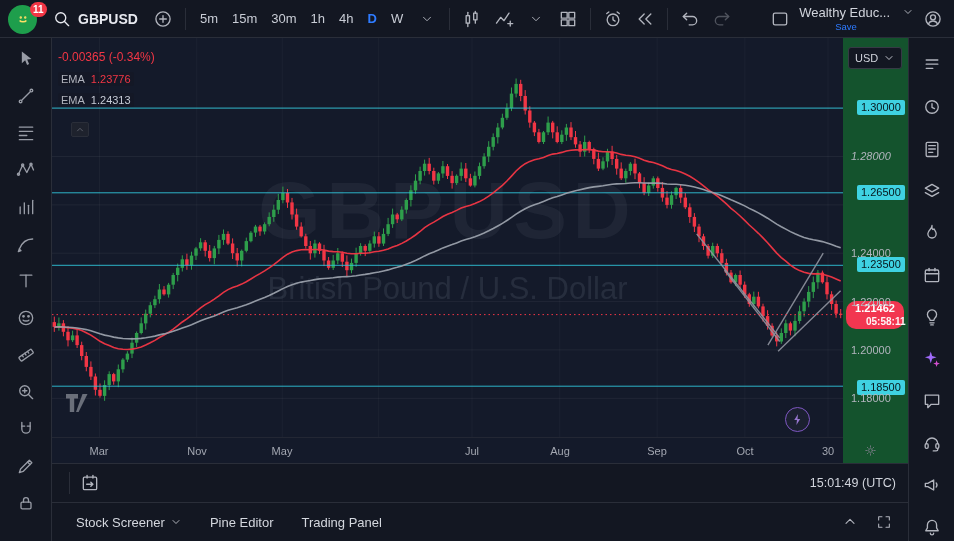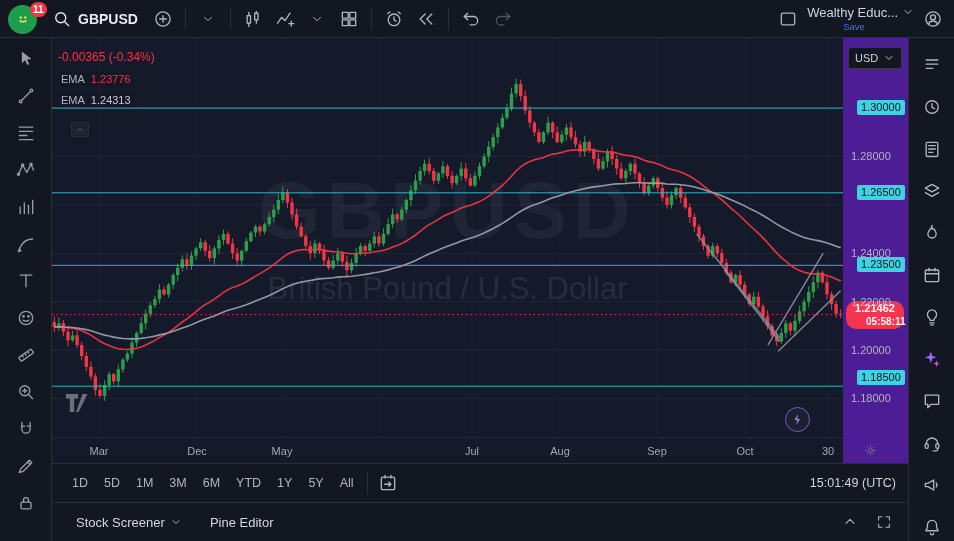--- a/index.html
+++ b/index.html
@@ -28,21 +28,21 @@
     font-weight:bold; font-size:14px; }
   .icon-btn { width:30px; height:30px; border-radius:4px; }
   .sep { width:1px; height:22px; background:#2a2e39; margin:0 5px; flex:0 0 auto; }
   .tf-row { display:flex; align-items:center; }
   .tf-btn { padding:0 7px; height:26px; font-size:13px; color:#c9cdd6; border-radius:4px; }
   .tf-btn.active { color:#2e7bff; font-weight:bold; }
   .chev-sm svg { width:14px; height:14px; }
   .dim { opacity:0.38; }
   .top-right { margin-left:auto; display:flex; align-items:center; gap:2px; }
   .layout-wrap { display:flex; flex-direction:column; align-items:flex-start; line-height:13px; padding:0 2px;}
-  .layout-title { display:flex; align-items:center; gap:4px; font-size:13px; color:#d1d4dc; }
+  .layout-title { display:flex; align-items:center; gap:12px; font-size:13px; color:#d1d4dc; }
   .save-lbl { font-size:9.5px; color:#2e7bff; padding-left:36px; margin-top:0px; cursor:pointer; }
 
   
   .leftbar { position:absolute; left:0; top:38px; bottom:0; width:52px; background:#131722;
     border-right:1px solid #2a2e39; display:flex; flex-direction:column; align-items:center;
     padding-top:6px; gap:7px; z-index:15; }
   .tool-btn { width:30px; height:30px; border-radius:4px; color:#989ca6; }
 
   
   .rightbar { position:absolute; right:0; top:38px; bottom:0; width:46px; background:#131722;
@@ -61,21 +61,21 @@
   .legend .lrow { font-size:11px; color:#b2b5be; margin-bottom:7px; display:flex; gap:6px; align-items:center;
     background:rgba(19,23,34,0.45); width:fit-content; padding:1px 3px; border-radius:2px;}
   .pane-collapse { position:absolute; left:19px; top:84px; width:18px; height:15px; background:#1e222d;
     border:1px solid #2a2e39; border-radius:2px; color:#787b86; z-index:5; }
   .pane-collapse svg { width:10px; height:10px; }
   .lightning-btn { position:absolute; left:733px; top:369px; width:25px; height:25px; border-radius:50%;
     background:#1b2030; border:1.5px solid #7e57c2; z-index:5; }
   .lightning-btn svg { width:13px; height:13px; stroke:none; }
 
   
-  .paxis { position:absolute; left:843px; top:38px; width:65px; height:425px; background:#4c1d95;
+  .paxis { position:absolute; left:843px; top:38px; width:65px; height:425px; background:#14532d;
     font-size:11px; z-index:10; cursor:ns-resize; }
   .usd { position:absolute; top:9px; left:5px; width:54px; height:22px; border:1px solid #363a45;
     border-radius:3px; display:flex; align-items:center; justify-content:space-between; padding:0 6px;
     color:#d1d4dc; background:#131722; cursor:pointer; }
   .usd svg { width:12px; height:12px; stroke:currentColor; fill:none; stroke-width:1.8; }
   .plab { position:absolute; left:8px; color:#b2b5be; line-height:16px; }
   .plevel { position:absolute; left:4px; background:#3fd2e2; color:#07171b; padding:0 4px;
     border-radius:2px; line-height:15px;margin-left:10px; }
   .plast { position:absolute; left:3px; width:58px; background:#f23650; color:#fff; text-align:center;
     border-radius:10px; padding:1px 0; line-height:13px; font-size:11px;font-weight:bold; }
@@ -133,20 +133,29 @@
       <svg viewBox="0 0 24 24">
           <circle cx="12" cy="12" r="8.5"></circle>
           <line x1="12" y1="8" x2="12" y2="16"></line>
           <line x1="8" y1="12" x2="16" y2="12"></line>
         </svg>
     </span>
   </button>
 
   <div class="sep"></div>
 
+  <div class="tf-row" id="tf-row">
+      <button class="tf-btn">5m</button>
+      <button class="tf-btn">15m</button>
+      <button class="tf-btn">30m</button>
+      <button class="tf-btn">1h</button>
+      <button class="tf-btn">4h</button>
+      <button class="tf-btn active">D</button>
+      <button class="tf-btn">W</button>
+    </div>
   <button class="icon-btn chev-sm">
     <span class="ic">
       <svg viewBox="0 0 24 24">
           <path d="M6 9l6 6 6-6"></path>
         </svg>
     </span>
   </button>
 
   <div class="sep"></div>
 
@@ -915,54 +924,43 @@
   </div>
   <button class="axis-gear">
     <span class="ic" style="display:flex">
       <svg viewBox="0 0 24 24">
           <circle cx="12" cy="12" r="3"></circle>
           <path d="M12 4.5v2.2M12 17.3v2.2M4.5 12h2.2M17.3 12h2.2M6.8 6.8l1.6 1.6M15.6 15.6l1.6 1.6M17.2 6.8l-1.6 1.6M8.4 15.6l-1.6 1.6"></path>
         </svg>
     </span>
   </button>
 <div class="plevel" style="top: 62px;">1.30000</div>
-    <div class="plab" style="top: 110px;">1.28000</div>
+    <div class="plab" style="top: 110px; font-style: italic;">1.28000</div>
     <div class="plevel" style="top: 147px;">1.26500</div>
     <div class="plab" style="top: 207px; text-align: right;">1.24000</div>
     <div class="plevel" style="top: 219px;">1.23500</div>
     <div class="plab" style="top: 256px;">1.22000</div>
     <div class="plab" style="top: 304px;">1.20000</div>
-    <div class="plevel" style="top: 332px;">1.18500</div>
+    <div class="plevel" style="top: 342px;">1.18500</div>
     <div class="plab" style="top: 352px;">1.18000</div>
   </div>
 
 <div class="taxis" id="time-axis">
     <span class="tlab" style="left: 47px;">Mar</span>
-    <span class="tlab" style="left: 145px;">Dec</span>
+    <span class="tlab" style="left: 145px;">Nov</span>
     <span class="tlab" style="left: 230px;">May</span>
     <span class="tlab" style="left: 326px; margin-top: 43px;">Jun</span>
     <span class="tlab" style="left: 420px;">Jul</span>
     <span class="tlab" style="left: 508px;">Aug</span>
     <span class="tlab" style="left: 605px;">Sep</span>
     <span class="tlab" style="left: 693px;">Oct</span>
     <span class="tlab" style="left: 776px;">30</span>
   </div>
 
 <div class="rangebar">
-  <div id="range-row" style="display:flex;align-items:center">
-      <button class="rng-btn">1D</button>
-      <button class="rng-btn">5D</button>
-      <button class="rng-btn">1M</button>
-      <button class="rng-btn">3M</button>
-      <button class="rng-btn">6M</button>
-      <button class="rng-btn">YTD</button>
-      <button class="rng-btn">1Y</button>
-      <button class="rng-btn">5Y</button>
-      <button class="rng-btn">All</button>
-    </div>
   <div class="sep"></div>
   <button class="icon-btn">
     <span class="ic">
       <svg viewBox="0 0 24 24">
           <rect x="4" y="5" width="16" height="15" rx="1.5"></rect>
           <line x1="8.5" y1="3" x2="8.5" y2="6"></line>
           <line x1="15.5" y1="3" x2="15.5" y2="6"></line>
           <path d="M8 13.5h7M13 11l2.5 2.5L13 16"></path>
         </svg>
     </span>
@@ -976,20 +974,23 @@
         <span>Stock Screener</span>
         <span class="ic" style="display: flex;">
           <svg viewBox="0 0 24 24" style="width:12px;height:12px">
             <path d="M6 9l6 6 6-6"></path>
           </svg>
         </span>
       </button>
       <button class="ftab">
         <span>Pine Editor</span>
       </button>
+      <button class="ftab">
+        <span>Trading Panel</span>
+      </button>
     </div>
   <div class="f-icons">
     <button>
       <span class="ic" style="display:flex">
         <svg viewBox="0 0 24 24">
             <path d="M6 14l6-6 6 6"></path>
           </svg>
       </span>
     </button>
     <button>

